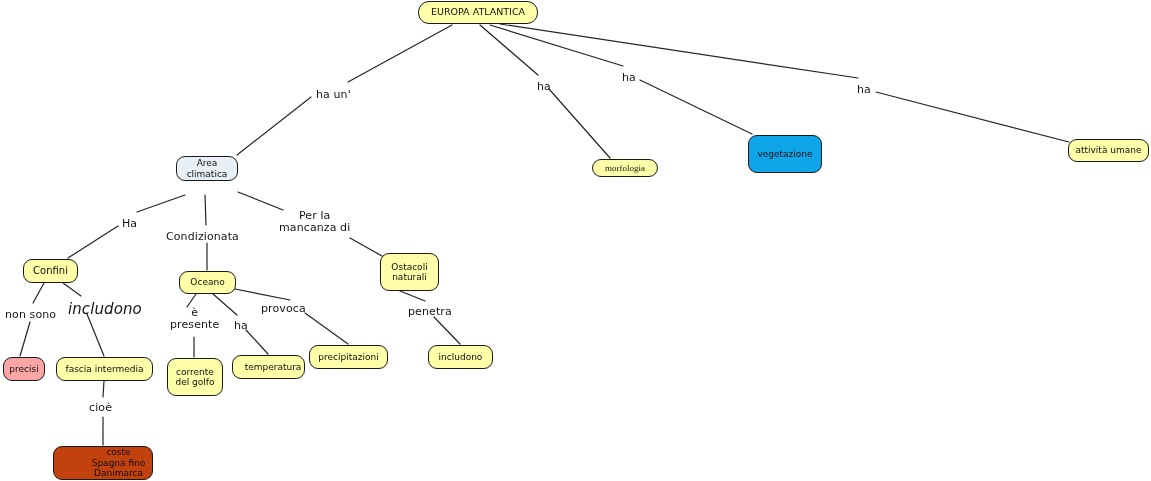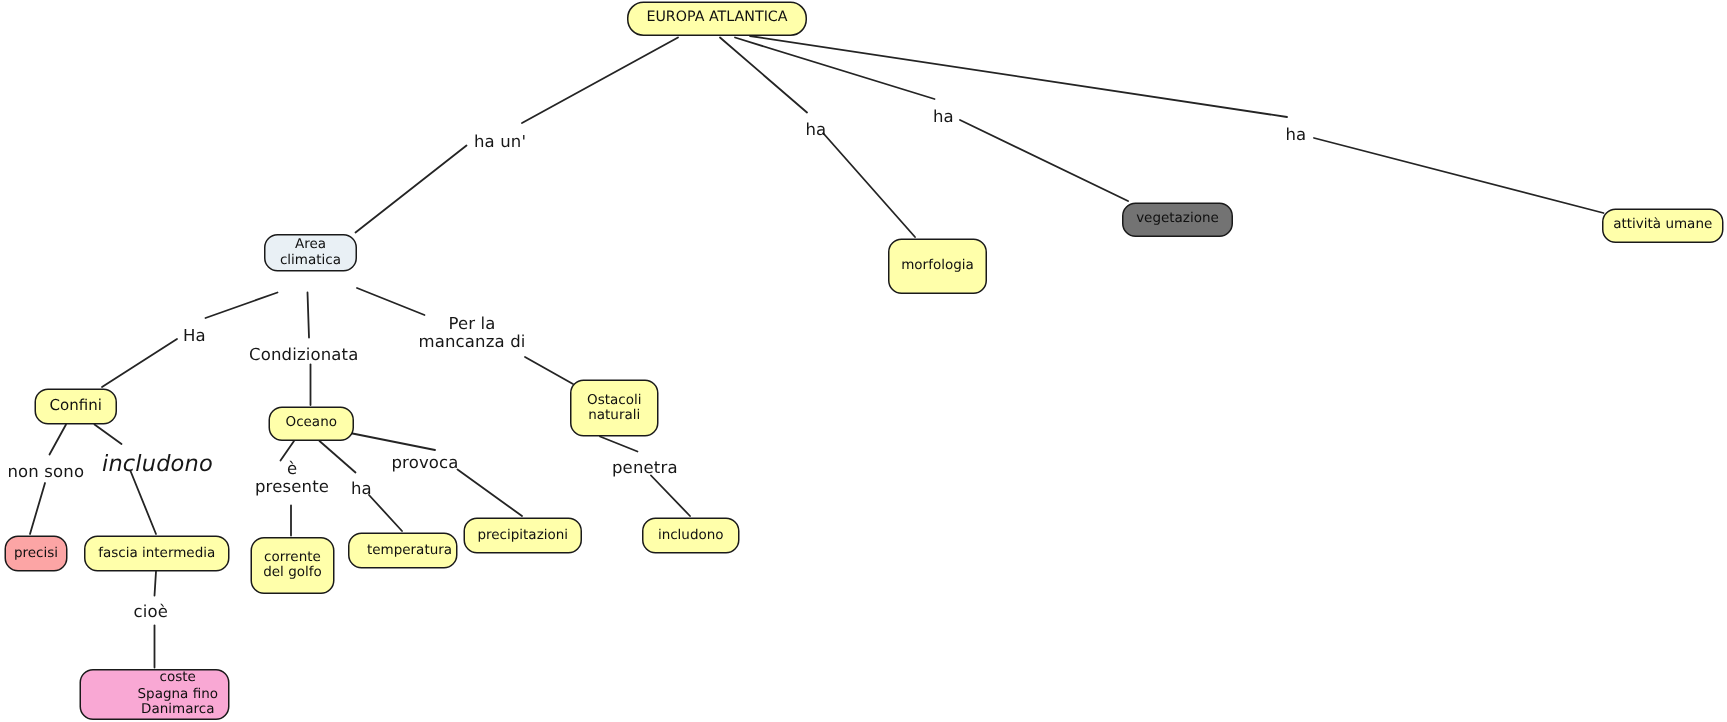--- a/index.html
+++ b/index.html
@@ -91,35 +91,35 @@
       <line x1="230" y1="288" x2="290" y2="300" stroke="#242424" stroke-width="1.2" stroke-linecap="round"></line>
       <line x1="305" y1="313" x2="348" y2="344" stroke="#242424" stroke-width="1.2" stroke-linecap="round"></line>
       <line x1="400" y1="291" x2="425" y2="301" stroke="#242424" stroke-width="1.2" stroke-linecap="round"></line>
       <line x1="434" y1="317" x2="460" y2="344" stroke="#242424" stroke-width="1.2" stroke-linecap="round"></line>
     </svg>
 
   <div id="node-layer">
       <div class="node root" style="left: 418px; top: 1px; width: 120px; height: 23px; font-size: 9.5px; background: rgb(255, 255, 170); border-color: rgb(26, 26, 26);">EUROPA ATLANTICA</div>
       <div class="node concept-blue" style="left: 176px; top: 156px; width: 62px; height: 25px; font-size: 9px; background: rgb(233, 240, 245); border-color: rgb(26, 26, 26);">Area
 climatica</div>
-      <div class="node" style="left: 592px; top: 159px; width: 66px; height: 37px; font-size: 9px; background: rgb(255, 255, 170); border-color: rgb(26, 26, 26);">morfologia</div>
-      <div class="node" style="left: 748px; top: 135px; width: 74px; height: 23px; font-size: 9px; background: #737373; border-color: rgb(26, 26, 26); text-align: right;">vegetazione</div>
+      <div class="node" style="left: 592px; top: 159px; width: 66px; height: 18px; font-size: 9px; background: rgb(255, 255, 170); border-color: rgb(26, 26, 26); font-family: Liberation Serif, serif;">morfologia</div>
+      <div class="node" style="left: 748px; top: 135px; width: 74px; height: 38px; font-size: 9px; background: #0ea5e9; border-color: rgb(26, 26, 26); text-align: right;">vegetazione</div>
       <div class="node" style="left: 1068px; top: 139px; width: 81px; height: 23px; font-size: 9px; background: rgb(255, 255, 170); border-color: rgb(26, 26, 26);">attività umane</div>
       <div class="node" style="left: 23px; top: 259px; width: 55px; height: 24px; font-size: 10px; background: rgb(255, 255, 170); border-color: rgb(26, 26, 26);">Confini</div>
       <div class="node" style="left: 179px; top: 271px; width: 57px; height: 23px; font-size: 9px; background: rgb(255, 255, 170); border-color: rgb(26, 26, 26); text-align: center;">Oceano</div>
       <div class="node" style="left: 380px; top: 253px; width: 59px; height: 38px; font-size: 9px; background: rgb(255, 255, 170); border-color: rgb(26, 26, 26);">Ostacoli
 naturali</div>
       <div class="node" style="left: 3px; top: 357px; width: 42px; height: 24px; font-size: 9px; background: #fca5a5; border-color: rgb(26, 26, 26);">precisi</div>
       <div class="node" style="left: 56px; top: 357px; width: 97px; height: 24px; font-size: 9px; background: rgb(255, 255, 170); border-color: rgb(26, 26, 26);">fascia intermedia</div>
       <div class="node" style="left: 167px; top: 358px; width: 56px; height: 38px; font-size: 9px; background: rgb(255, 255, 170); border-color: rgb(26, 26, 26); text-align: center;">corrente
 del golfo</div>
       <div class="node" style="left: 232px; top: 355px; width: 73px; height: 24px; font-size: 9px; background: rgb(255, 255, 170); border-color: rgb(26, 26, 26); padding-left: 13px;">temperatura</div>
       <div class="node" style="left: 309px; top: 345px; width: 79px; height: 24px; font-size: 9px; background: rgb(255, 255, 170); border-color: rgb(26, 26, 26);">precipitazioni</div>
       <div class="node" style="left: 428px; top: 345px; width: 65px; height: 24px; font-size: 9px; background: rgb(255, 255, 170); border-color: rgb(26, 26, 26);">includono</div>
-      <div class="node" style="left: 53px; top: 446px; width: 100px; height: 34px; font-size: 9px; background: #f9a8d4; border-color: rgb(26, 26, 26); padding-left: 35px;">coste Spagna fino
+      <div class="node" style="left: 53px; top: 446px; width: 100px; height: 34px; font-size: 9px; background: #c2410c; border-color: rgb(26, 26, 26); padding-left: 35px;">coste Spagna fino
 Danimarca</div>
     </div>
   <div id="label-layer">
       <div class="link-label" style="left: 316px; top: 89px; font-size: 11px;">ha un'</div>
       <div class="link-label" style="left: 537px; top: 81px; font-size: 11px;">ha</div>
       <div class="link-label" style="left: 622px; top: 72px; font-size: 11px;">ha</div>
       <div class="link-label" style="left: 857px; top: 84px; font-size: 11px;">ha</div>
       <div class="link-label" style="left: 122px; top: 218px; font-size: 11px;">Ha</div>
       <div class="link-label" style="left: 166px; top: 231px; font-size: 11px;">Condizionata</div>
       <div class="link-label" style="left: 279px; top: 210px; font-size: 11px;">Per la

